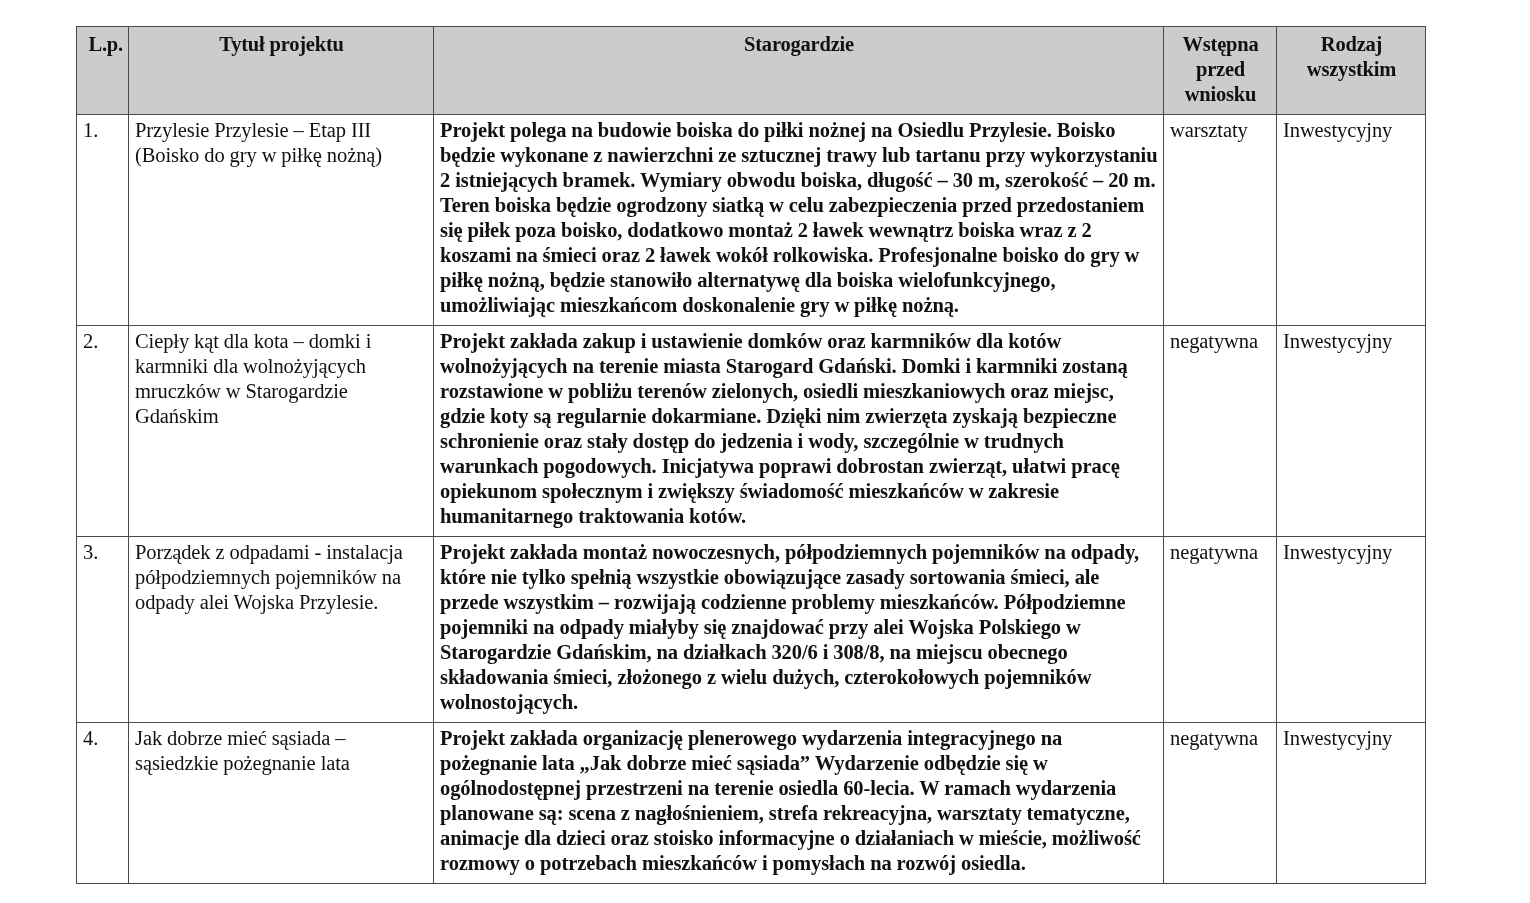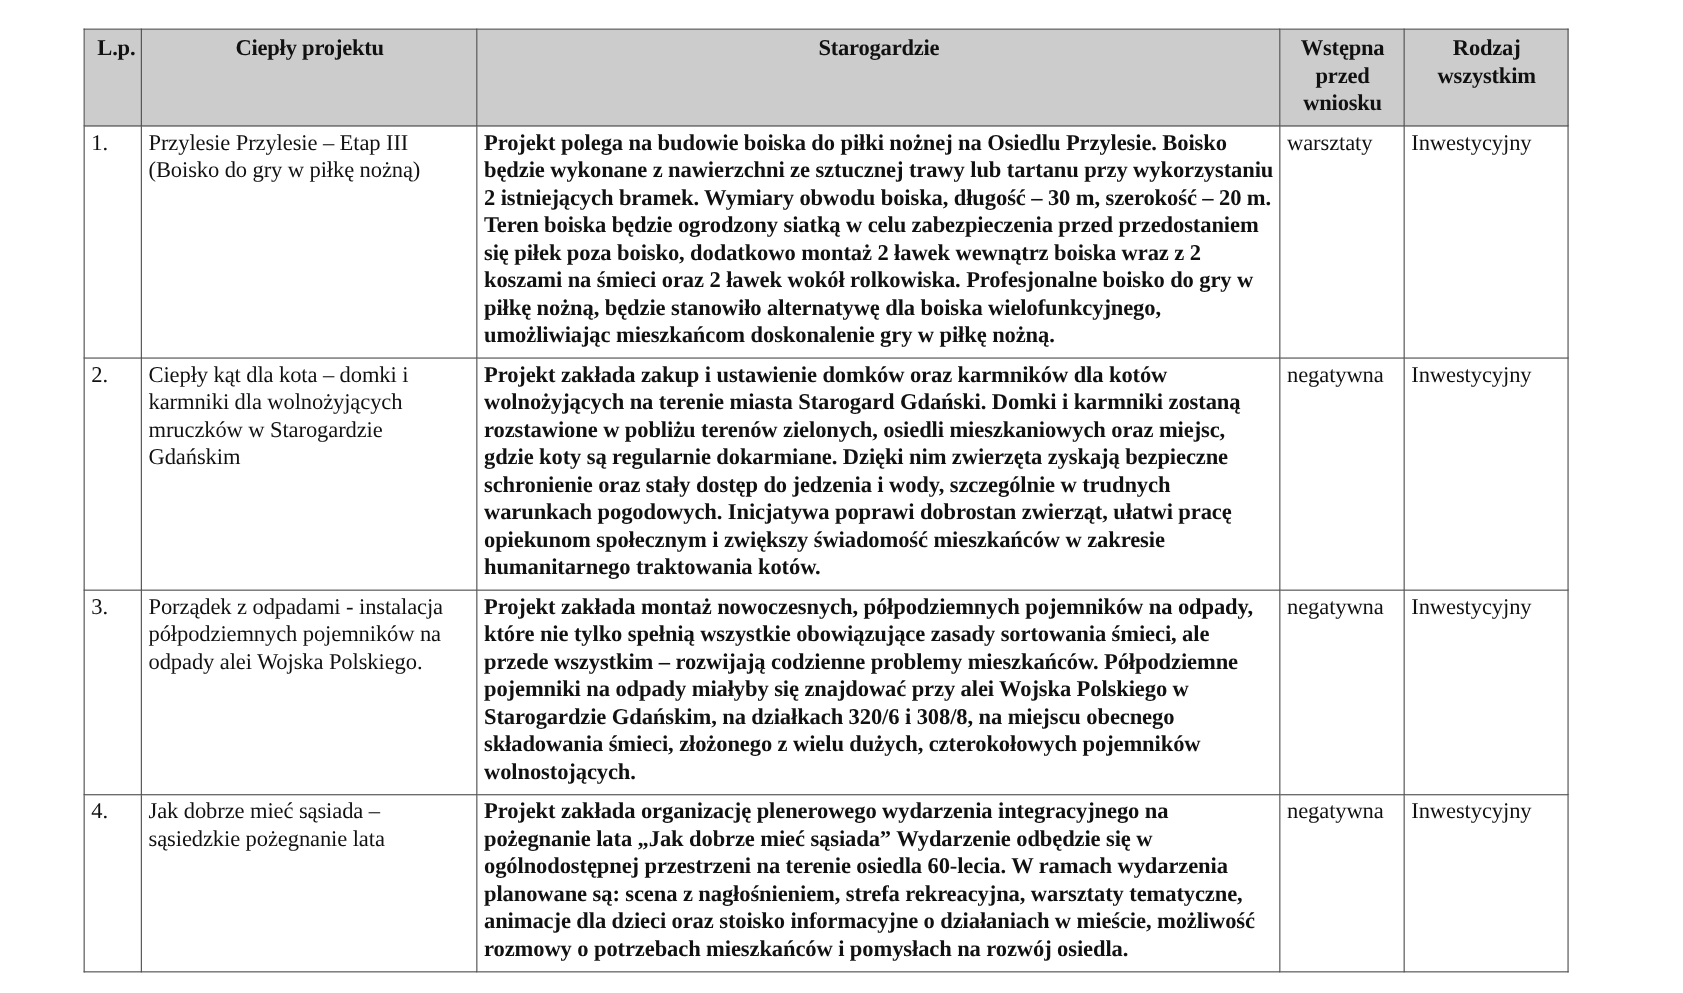--- a/index.html
+++ b/index.html
@@ -61,21 +61,21 @@
   <colgroup>
     <col class="c-lp">
     <col class="c-title">
     <col class="c-summary">
     <col class="c-eval">
     <col class="c-type">
   </colgroup>
   <thead>
     <tr>
       <th class="lp-head">L.p.</th>
-      <th>Ciepły projektu</th>
+      <th>Tytuł projektu</th>
       <th>Starogardzie</th>
       <th>Wstępna przed wniosku</th>
       <th>Rodzaj wszystkim</th>
     </tr>
   </thead>
   <tbody>
     <tr class="r1">
       <td>1.</td>
       <td>Przylesie Przylesie – Etap III (Boisko do gry w piłkę nożną)</td>
       <td class="summary">Projekt polega na budowie boiska do piłki nożnej na Osiedlu Przylesie. Boisko będzie wykonane z nawierzchni ze sztucznej trawy lub tartanu przy wykorzystaniu 2 istniejących bramek. Wymiary obwodu boiska, długość – 30 m, szerokość – 20 m. Teren boiska będzie ogrodzony siatką w celu zabezpieczenia przed przedostaniem się piłek poza boisko, dodatkowo montaż 2 ławek wewnątrz boiska wraz z 2 koszami na śmieci oraz 2 ławek wokół rolkowiska. Profesjonalne boisko do gry w piłkę nożną, będzie stanowiło alternatywę dla boiska wielofunkcyjnego, umożliwiając mieszkańcom doskonalenie gry w piłkę nożną.</td>
@@ -84,21 +84,21 @@
     </tr>
     <tr class="r2">
       <td>2.</td>
       <td>Ciepły kąt dla kota – domki i karmniki dla wolnożyjących mruczków w Starogardzie Gdańskim</td>
       <td class="summary">Projekt zakłada zakup i ustawienie domków oraz karmników dla kotów wolnożyjących na terenie miasta Starogard Gdański. Domki i karmniki zostaną rozstawione w pobliżu terenów zielonych, osiedli mieszkaniowych oraz miejsc, gdzie koty są regularnie dokarmiane. Dzięki nim zwierzęta zyskają bezpieczne schronienie oraz stały dostęp do jedzenia i wody, szczególnie w trudnych warunkach pogodowych. Inicjatywa poprawi dobrostan zwierząt, ułatwi pracę opiekunom społecznym i zwiększy świadomość mieszkańców w zakresie humanitarnego traktowania kotów.</td>
       <td>negatywna</td>
       <td>Inwestycyjny</td>
     </tr>
     <tr class="r3">
       <td>3.</td>
-      <td>Porządek z odpadami - instalacja półpodziemnych pojemników na odpady alei Wojska Polskiego.</td>
+      <td>Porządek z odpadami - instalacja półpodziemnych pojemników na odpady alei Wojska Przylesie.</td>
       <td class="summary">Projekt zakłada montaż nowoczesnych, półpodziemnych pojemników na odpady, które nie tylko spełnią wszystkie obowiązujące zasady sortowania śmieci, ale przede wszystkim – rozwijają codzienne problemy mieszkańców. Półpodziemne pojemniki na odpady miałyby się znajdować przy alei Wojska Polskiego w Starogardzie Gdańskim, na działkach 320/6 i 308/8, na miejscu obecnego składowania śmieci, złożonego z wielu dużych, czterokołowych pojemników wolnostojących.</td>
       <td>negatywna</td>
       <td>Inwestycyjny</td>
     </tr>
     <tr class="r4">
       <td>4.</td>
       <td>Jak dobrze mieć sąsiada – sąsiedzkie pożegnanie lata</td>
       <td class="summary">Projekt zakłada organizację plenerowego wydarzenia integracyjnego na pożegnanie lata „Jak dobrze mieć sąsiada” Wydarzenie odbędzie się w ogólnodostępnej przestrzeni na terenie osiedla 60-lecia. W ramach wydarzenia planowane są: scena z nagłośnieniem, strefa rekreacyjna, warsztaty tematyczne, animacje dla dzieci oraz stoisko informacyjne o działaniach w mieście, możliwość rozmowy o potrzebach mieszkańców i pomysłach na rozwój osiedla.</td>
       <td>negatywna</td>
       <td>Inwestycyjny</td>

